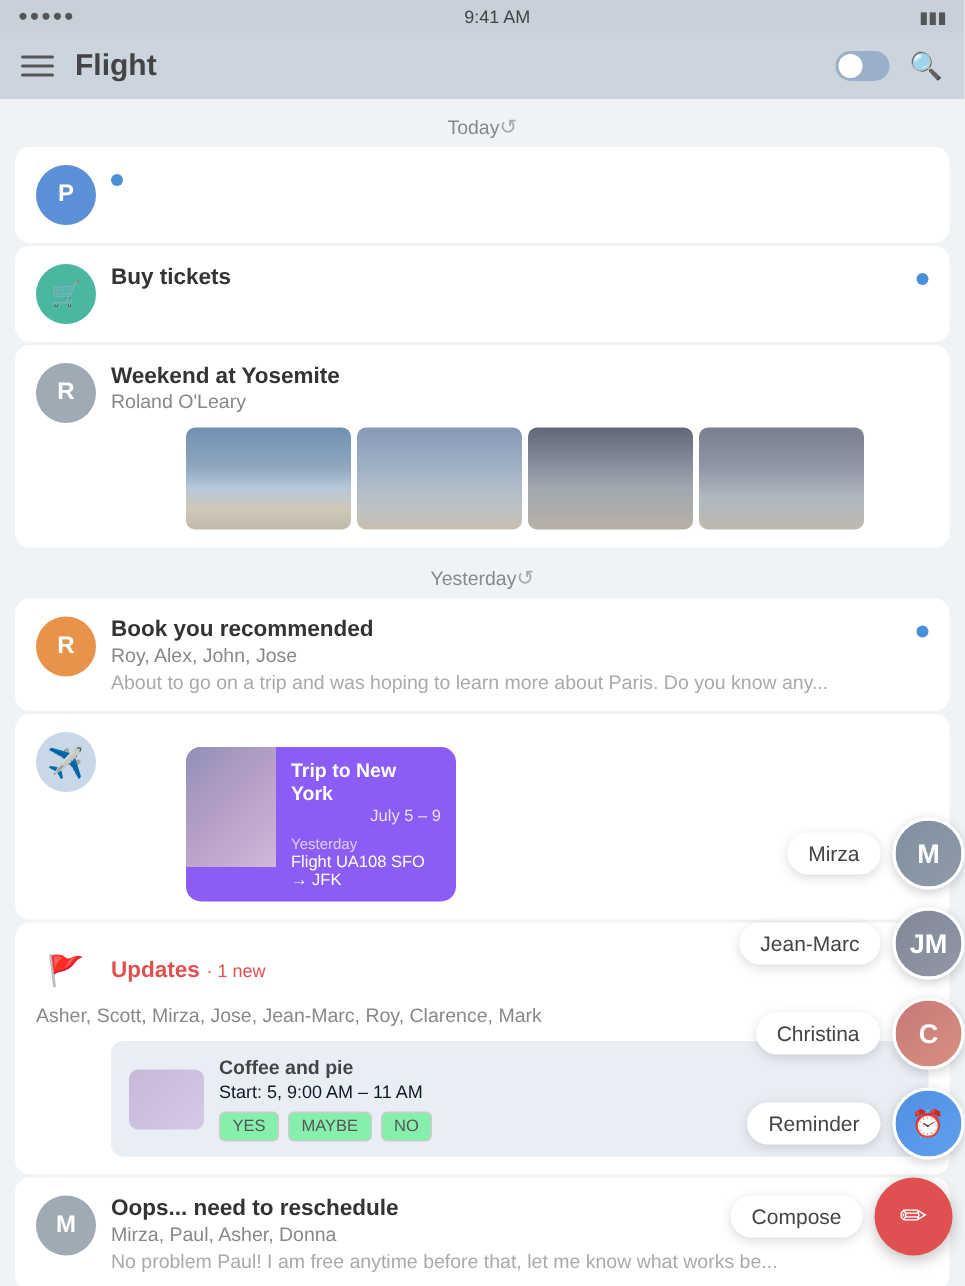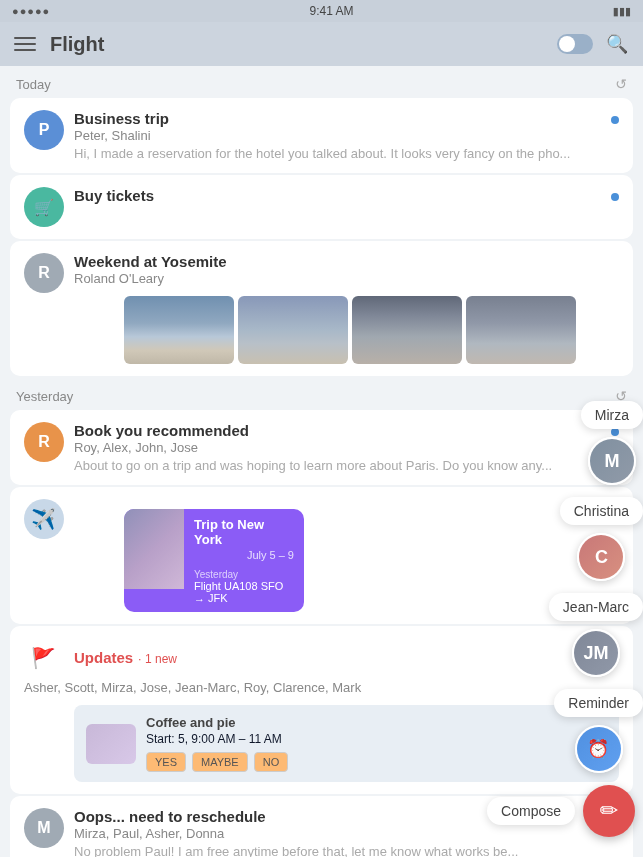--- a/index.html
+++ b/index.html
@@ -48,21 +48,21 @@
       height: calc(857px - 66px);
       background: #f0f3f6;
       overflow-y: auto;
       position: relative;
     }
 
     
     .section-header {
       display: flex;
       align-items: center;
-      justify-content: space-between;
+      justify-content: center;
       padding: 10px 16px 6px 16px;
       border-radius: 15px;
     }
     .section-title { font-size: 13px; color: #888; font-weight: 500; }
     .section-icon { font-size: 14px; color: #aaa; }
 
     
     .message-item {
       background: white;
       margin: 0 10px 2px 10px;
@@ -188,21 +188,21 @@
     }
     .invite-info { flex: 1; }
     .invite-title { font-size: 13px; font-weight: 600; color: #444; }
     .invite-time { font-size: 12px; color: #0f172a; margin-top: 2px; }
     .invite-actions { display: flex; gap: 6px; margin-top: 6px; }
     .invite-btn {
       font-size: 11px;
       padding: 3px 8px;
       border-radius: 4px;
       border: 1px solid #ccc;
-      background: #fdba74;
+      background: #86efac;
       color: #555;
       cursor: pointer;
     }
 
     
     .simple-message-item {
       background: white;
       margin: 0 10px 2px 10px;
       border-radius: 10px;
       padding: 12px 14px;
@@ -220,21 +220,20 @@
       display: flex;
       flex-direction: column;
       align-items: flex-end;
       gap: 12px;
       z-index: 100;
     }
     .contact-row {
       display: flex;
       align-items: center;
       gap: 8px;
-      flex-direction: column;
     }
     .contact-label {
       background: white;
       padding: 6px 14px;
       border-radius: 20px;
       font-size: 14px;
       font-weight: 500;
       color: #444;
       box-shadow: 0 2px 8px rgba(0,0,0,0.15);
     }
@@ -304,25 +303,20 @@
 
 <div class="content">
 
   <div class="section-header">
     <span class="section-title">Today</span>
     <span class="section-icon">↺</span>
   </div>
 
   <div class="message-item">
     <div class="avatar blue">P</div>
-    <div class="message-body">
-      <div class="message-title">Business trip</div>
-      <div class="message-from">Peter, Shalini</div>
-      <div class="message-preview">Hi, I made a reservation for the hotel you talked about. It looks very fancy on the pho...</div>
-    </div>
     <div class="message-badge"></div>
   </div>
 
   <div class="message-item">
     <div class="avatar teal">🛒</div>
     <div class="message-body">
       <div class="message-title">Buy tickets</div>
     </div>
     <div class="message-badge"></div>
   </div>
@@ -412,30 +406,30 @@
 <div class="floating-contacts">
 
   <div class="contact-row">
     <div class="contact-label">Mirza</div>
     <div class="contact-avatar">
       <div class="contact-avatar-inner ca-mirza">M</div>
     </div>
   </div>
 
   <div class="contact-row">
+    <div class="contact-label">Jean-Marc</div>
+    <div class="contact-avatar">
+      <div class="contact-avatar-inner ca-jeanmarc">JM</div>
+    </div>
+  </div>
+
+  <div class="contact-row">
     <div class="contact-label">Christina</div>
     <div class="contact-avatar">
       <div class="contact-avatar-inner ca-christina">C</div>
-    </div>
-  </div>
-
-  <div class="contact-row">
-    <div class="contact-label">Jean-Marc</div>
-    <div class="contact-avatar">
-      <div class="contact-avatar-inner ca-jeanmarc">JM</div>
     </div>
   </div>
 
   <div class="contact-row">
     <div class="contact-label">Reminder</div>
     <div class="contact-avatar">
       <div class="contact-avatar-inner ca-reminder">⏰</div>
     </div>
   </div>
 

